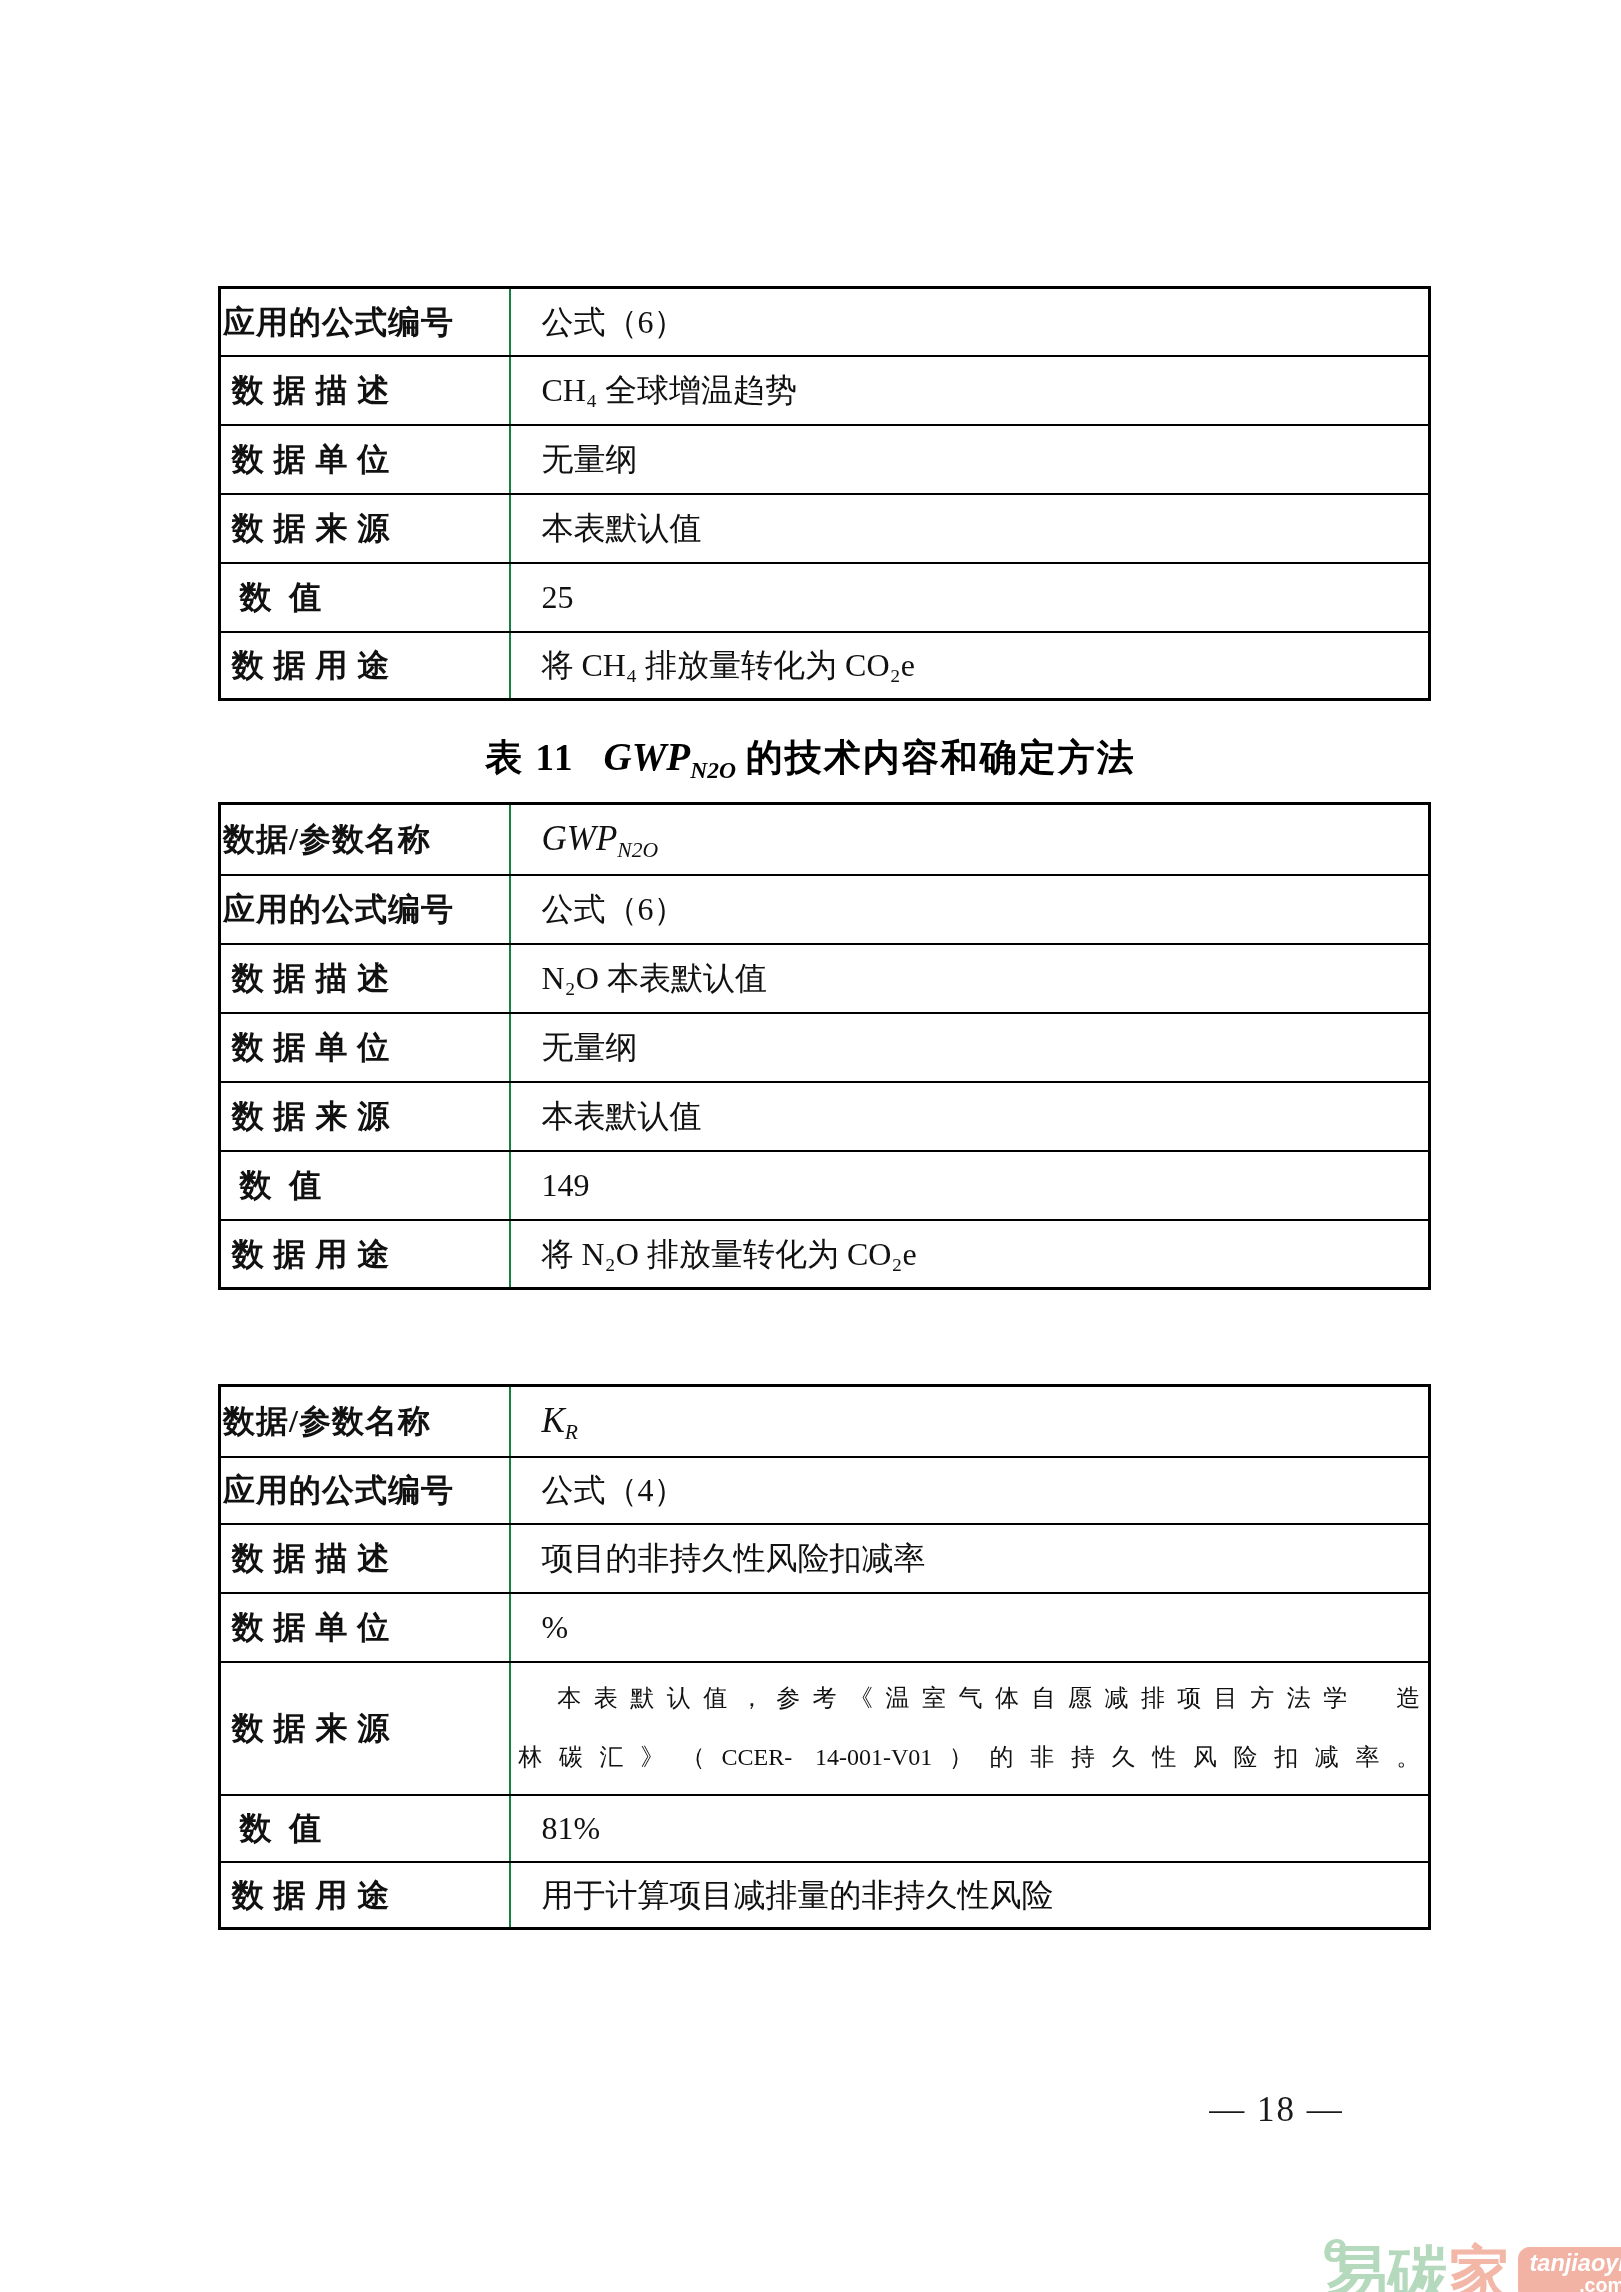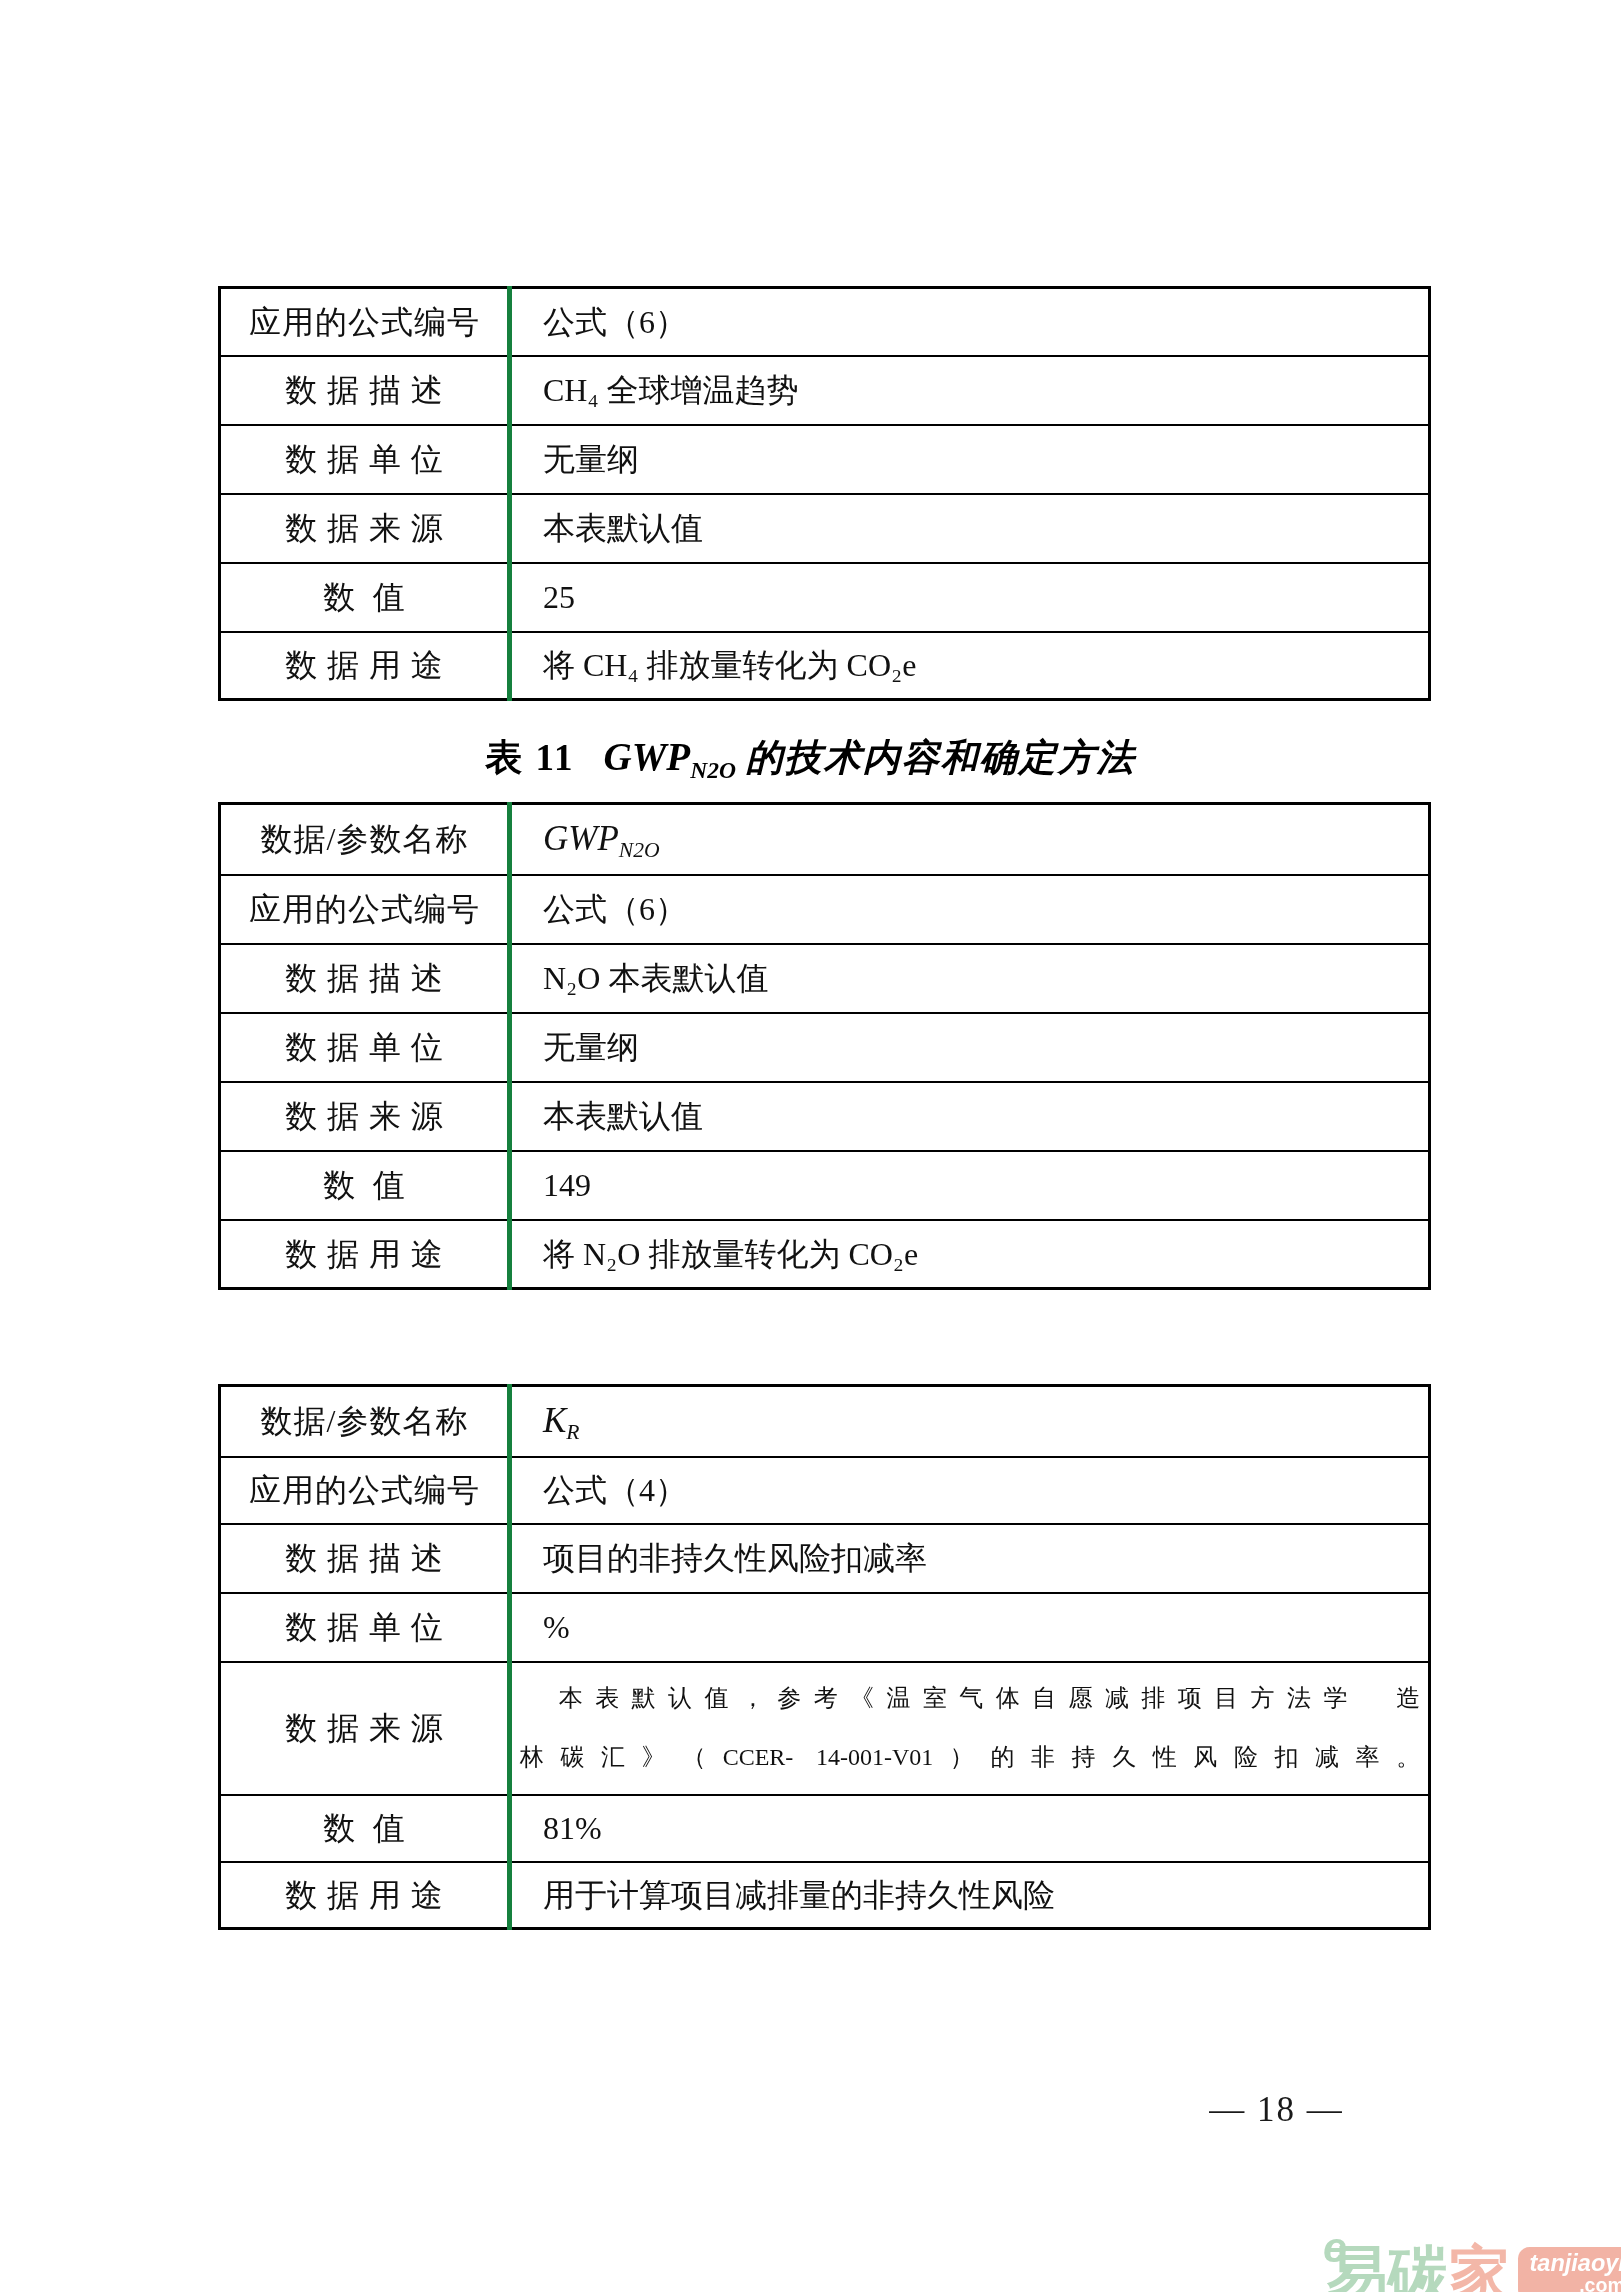--- a/index.html
+++ b/index.html
@@ -14,21 +14,21 @@
     border-collapse:collapse;table-layout:fixed;
     border:3.9px solid #000;
   }
   table.ptable col.c1{width:290px;}
   table.ptable td{
     border-top:2.9px solid #000;border-bottom:2.9px solid #000;
     vertical-align:middle;font-size:32px;line-height:1.25;
     overflow:hidden;
   }
   td.lbl{
-    text-align:center;border-right:5px solid #15803d;
+    border-right:2px solid #15803d;font-weight:bold;
   }
   td.lbl.sp4{letter-spacing:9.8px;text-indent:9.8px;}
   td.lbl.sp2{letter-spacing:17.6px;text-indent:17.6px;}
   td.lbl.sp0{letter-spacing:1px;text-indent:1px;}
   td.val{padding-left:31px;text-align:left;}
   td.val .sym{font-style:italic;font-size:35px;}
   td.val sub{font-style:italic;font-size:21.6px;line-height:0;}
   
   td.val.src{padding:5.9px 7.8px 5.9px 7.8px;}
   td.val.src .jline{
@@ -37,21 +37,21 @@
   }
   td.val.src .jline.indent{text-indent:39px;}
   
   .caption{
     position:absolute;left:0;width:100%;text-align:center;
     font-size:37px;font-weight:bold;color:#000;white-space:nowrap;
   }
   .caption .cap-prefix{margin-right:29px;letter-spacing:2px;}
   .caption .cap-sym{font-style:italic;font-weight:600;font-size:39px;}
   .caption sub.cap-sub{font-style:italic;font-weight:600;font-size:23.5px;line-height:0;margin-right:9.8px;}
-  .caption .cap-suffix{letter-spacing:2px;font-style:italic;}
+  .caption .cap-suffix{letter-spacing:2px;}
   
   .pagenum{
     position:absolute;top:2090px;left:1159px;width:235px;
     text-align:center;font-size:35px;color:#1a1a1a;letter-spacing:2px;
     white-space:nowrap;
   }
   
   .watermark{
     position:absolute;right:-13.7px;bottom:-11.8px;
     display:flex;align-items:center;

